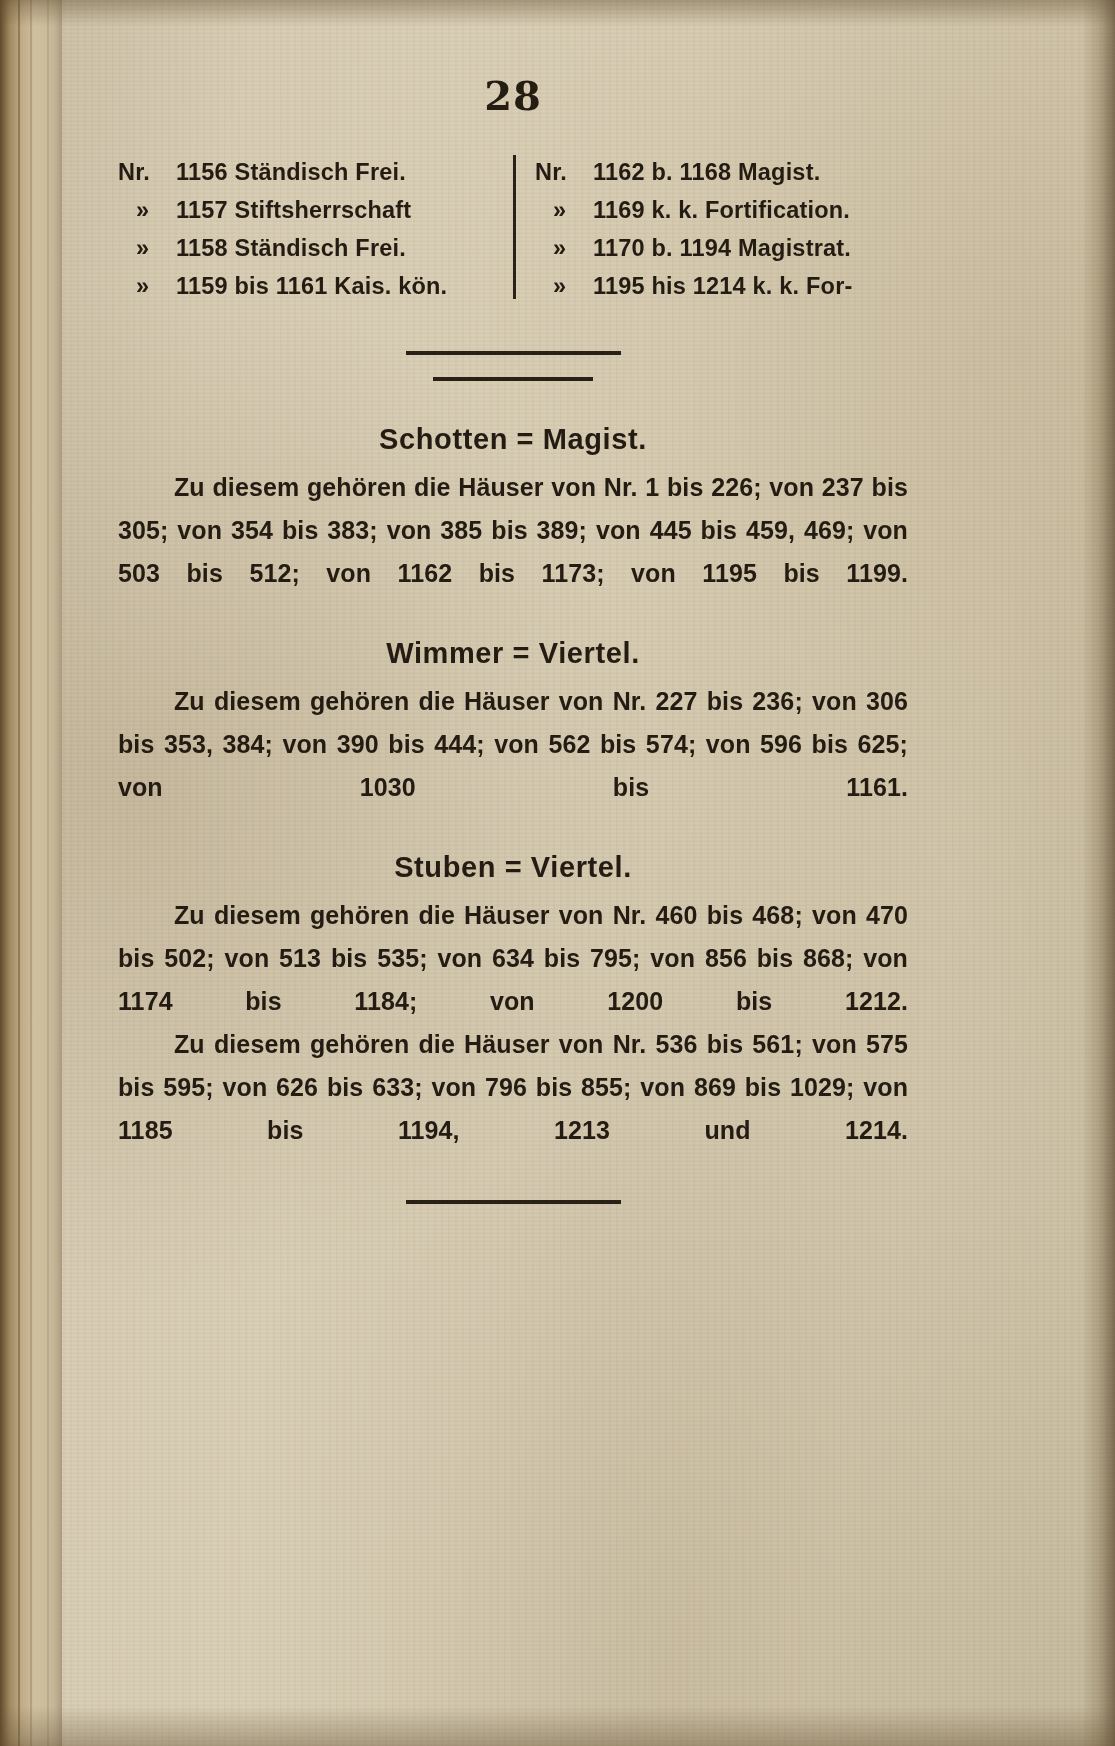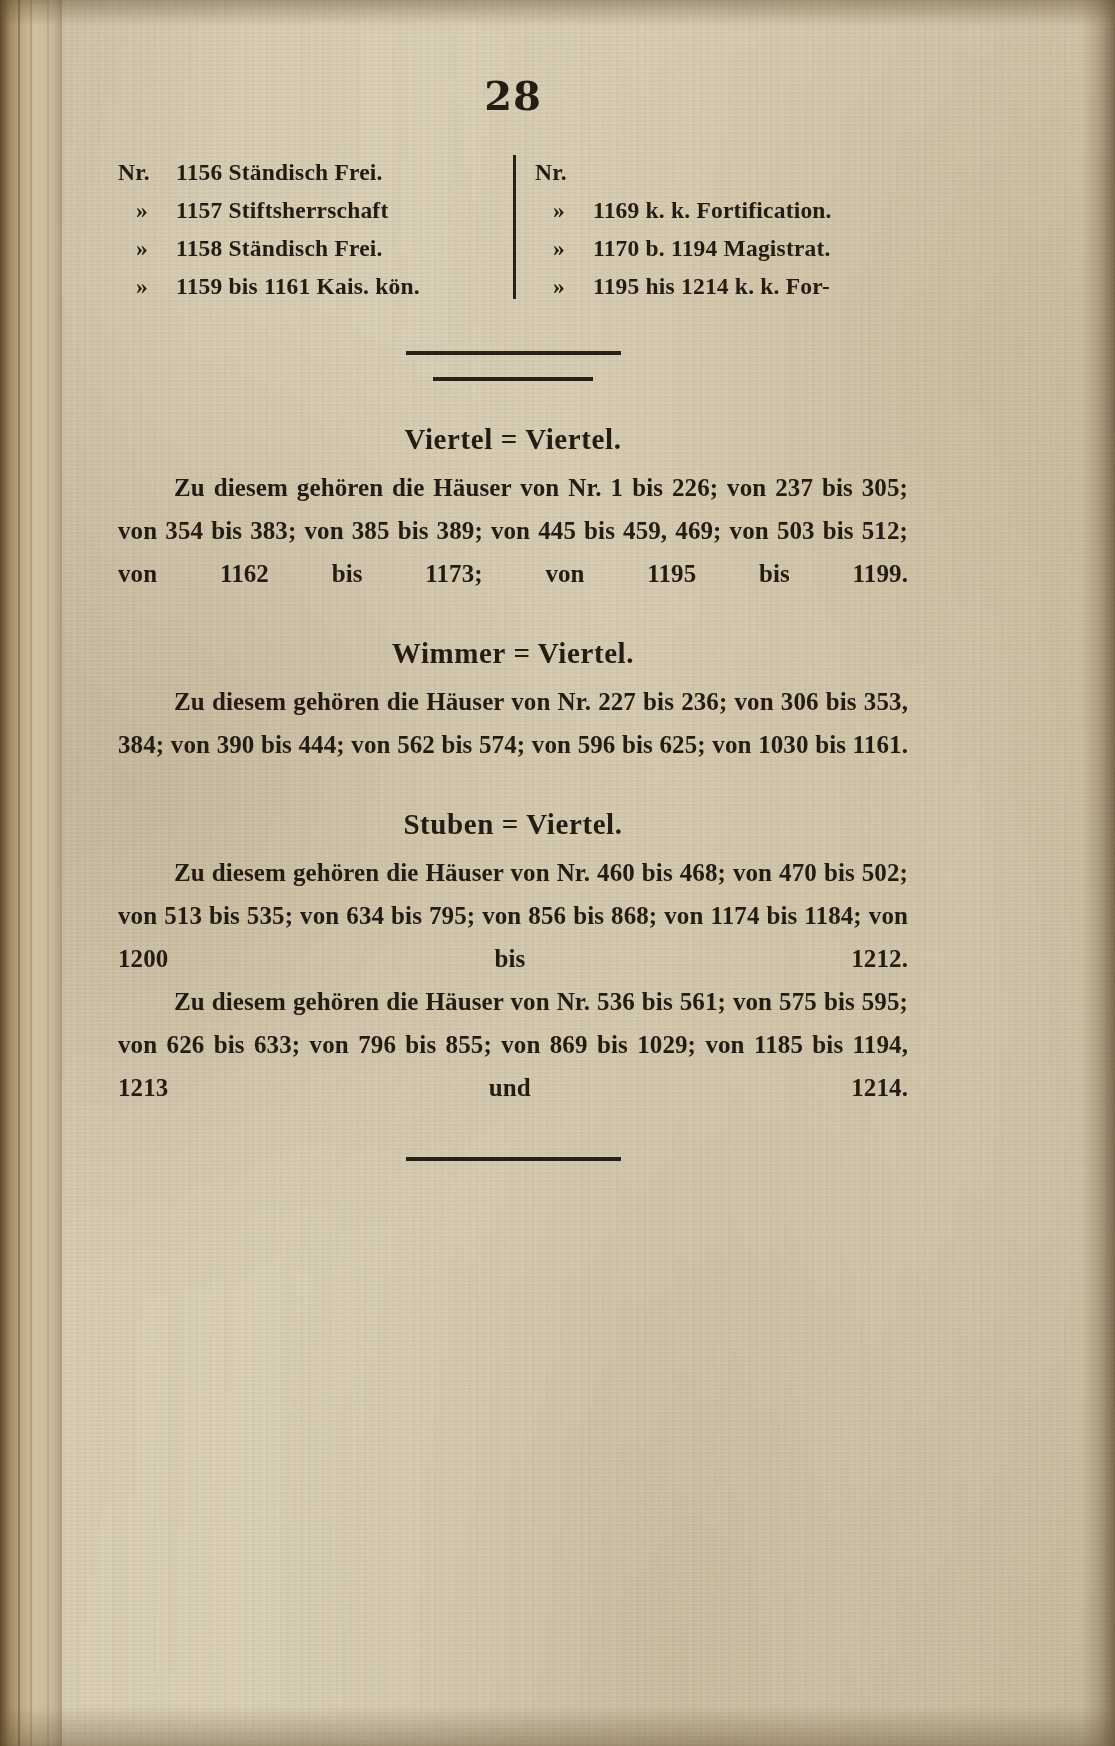--- a/index.html
+++ b/index.html
@@ -78,21 +78,21 @@
     background: linear-gradient(180deg, rgba(96,76,46,.42) 0%, rgba(120,98,62,0) 100%);
   }
   #botedge {
     position: absolute;
     left: 0; right: 0; bottom: 0; height: 40px;
     background: linear-gradient(0deg, rgba(96,76,46,.40) 0%, rgba(120,98,62,0) 100%);
   }
 
   
   .fraktur {
-    font-family: Liberation Serif, serif;
+    font-family: Liberation Sans, sans-serif;
     font-weight: 700;
   }
   #content {
     position: absolute;
     left: 118px;
     top: 0;
     width: 790px;
     height: 1746px;
     color: #241c12;
   }
@@ -231,20 +231,21 @@
         </div>
         <div class="numrow">
           <span class="lead dash fraktur">»</span>
           <span class="txt fraktur">1159 bis 1161 Kais. kön.</span>
         </div>
       </div>
 
       <div class="numcol right">
         <div class="numrow">
           <span class="lead fraktur">Nr.</span>
+          <span class="txt fraktur">1162 b. 1168 Magist.</span>
         </div>
         <div class="numrow">
           <span class="lead dash fraktur">»</span>
           <span class="txt fraktur">1169 k. k. Fortification.</span>
         </div>
         <div class="numrow">
           <span class="lead dash fraktur">»</span>
           <span class="txt fraktur">1170 b. 1194 Magistrat.</span>
         </div>
         <div class="numrow">
@@ -252,21 +253,21 @@
           <span class="txt fraktur">1195 his 1214 k. k. For-</span>
         </div>
       </div>
     </div>
 
     <div class="rule long"></div>
 
 
     <div class="rule short"></div>
 
-    <div class="sectitle fraktur">Viertel = Viertel.</div>
+    <div class="sectitle fraktur">Schotten = Magist.</div>
     <div class="para fraktur"><span class="indent"></span><span>Zu diesem gehören die Häuser von Nr. 1 bis 226; von 237 bis 305; von 354 bis 383; von 385 bis 389; von 445 bis 459, 469; von 503 bis 512; von 1162 bis 1173; von 1195 bis 1199.</span></div>
 
     <div class="sectitle fraktur">Wimmer = Viertel.</div>
     <div class="para fraktur"><span class="indent"></span><span>Zu diesem gehören die Häuser von Nr. 227 bis 236; von 306 bis 353, 384; von 390 bis 444; von 562 bis 574; von 596 bis 625; von 1030 bis 1161.</span></div>
 
     <div class="sectitle fraktur">Stuben = Viertel.</div>
     <div class="para fraktur"><span class="indent"></span><span>Zu diesem gehören die Häuser von Nr. 460 bis 468; von 470 bis 502; von 513 bis 535; von 634 bis 795; von 856 bis 868; von 1174 bis 1184; von 1200 bis 1212.</span></div>
 
     <div class="para fraktur"><span class="indent"></span><span>Zu diesem gehören die Häuser von Nr. 536 bis 561; von 575 bis 595; von 626 bis 633; von 796 bis 855; von 869 bis 1029; von 1185 bis 1194, 1213 und 1214.</span></div>
 

